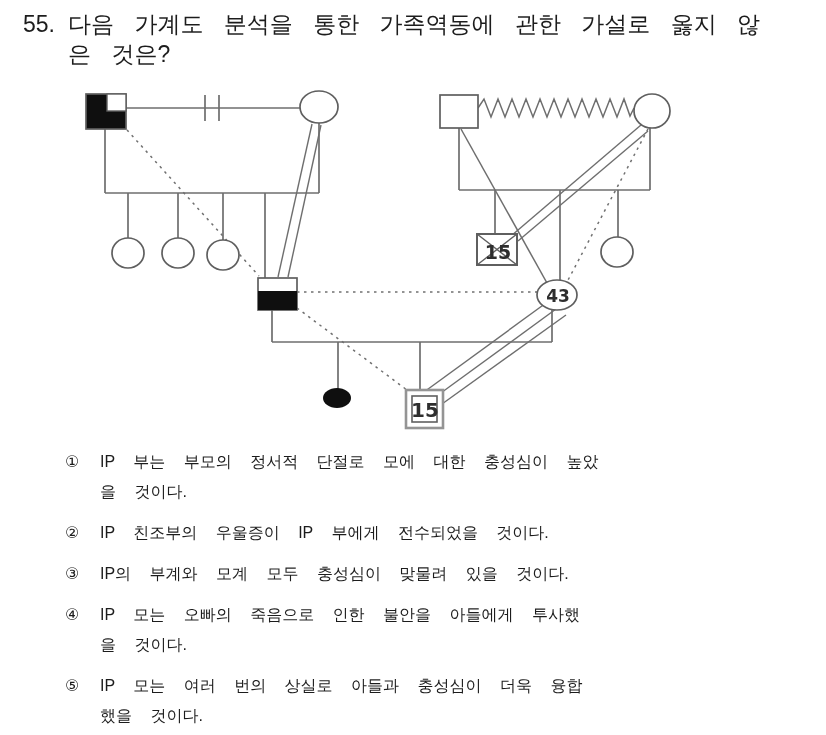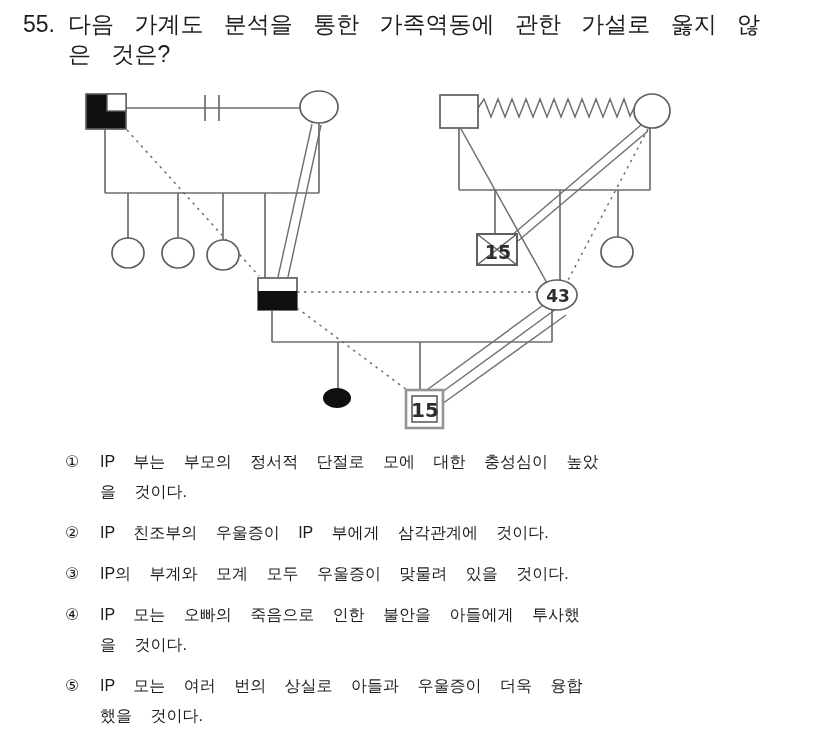--- a/index.html
+++ b/index.html
@@ -118,26 +118,26 @@
     <text class="gtext" x="425" y="417" font-size="20">15</text>
   </g>
 </svg>
 
 <div class="choices">
   <div class="choice">
     <span class="marker">①</span><span class="ctext">IP 부는 부모의 정서적 단절로 모에 대한 충성심이 높았
 을 것이다.</span>
   </div>
   <div class="choice">
-    <span class="marker">②</span><span class="ctext">IP 친조부의 우울증이 IP 부에게 삼각관계에 것이다.</span>
+    <span class="marker">②</span><span class="ctext">IP 친조부의 우울증이 IP 부에게 전수되었을 것이다.</span>
   </div>
   <div class="choice">
-    <span class="marker">③</span><span class="ctext">IP의 부계와 모계 모두 우울증이 맞물려 있을 것이다.</span>
+    <span class="marker">③</span><span class="ctext">IP의 부계와 모계 모두 충성심이 맞물려 있을 것이다.</span>
   </div>
   <div class="choice">
     <span class="marker">④</span><span class="ctext">IP 모는 오빠의 죽음으로 인한 불안을 아들에게 투사했
 을 것이다.</span>
   </div>
   <div class="choice">
-    <span class="marker">⑤</span><span class="ctext">IP 모는 여러 번의 상실로 아들과 우울증이 더욱 융합
+    <span class="marker">⑤</span><span class="ctext">IP 모는 여러 번의 상실로 아들과 충성심이 더욱 융합
 했을 것이다.</span>
   </div>
 </div>
 
 </body></html>

